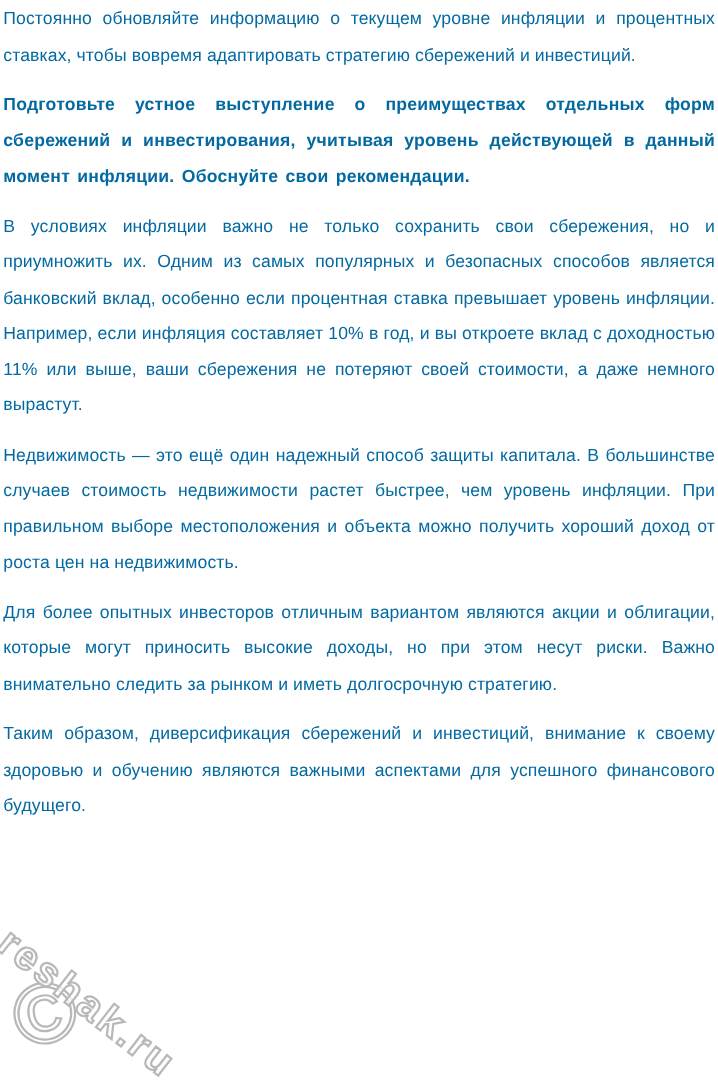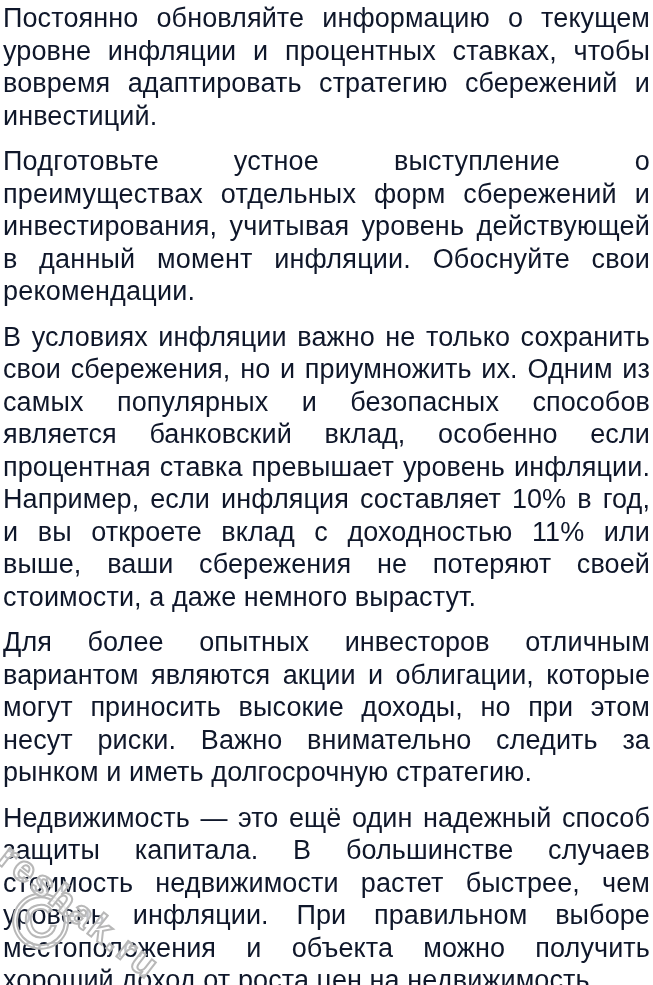--- a/index.html
+++ b/index.html
@@ -17,29 +17,29 @@
   .doc-page {
     position: relative;
     width: 653px;
     height: 985px;
     padding: 2px 3px 0 3px;
     box-sizing: border-box;
     color: #000000;
   }
   .doc-page p.para {
     margin: 0 0 13px 0;
-    font-size: 27px;
+    font-size: 16px;
     line-height: 32.5px;
     text-align: justify;
     text-justify: inter-word;
-    color: #0f172a;
+    color: #0369a1;
     letter-spacing: 0.1px;
   }
   .doc-page p.para.bold {
-    font-weight: normal;
+    font-weight: bold;
     letter-spacing: 0.2px;
     word-spacing: 2px;
     margin-top: 12px;
   }
   
   .watermark {
     position: absolute;
     left: 0;
     top: 0;
     width: 653px;
@@ -78,21 +78,21 @@
     .watermark-text, .watermark-copyright { color: #c9c9c9; }
   }
 </style>
 </head>
 <body>
 
 <div class="doc-page">
   <p class="para">Постоянно обновляйте информацию о текущем уровне инфляции и процентных ставках, чтобы вовремя адаптировать стратегию сбережений и инвестиций.</p>
   <p class="para bold">Подготовьте устное выступление о преимуществах отдельных форм сбережений и инвестирования, учитывая уровень действующей в данный момент инфляции. Обоснуйте свои рекомендации.</p>
   <p class="para">В условиях инфляции важно не только сохранить свои сбережения, но и приумножить их. Одним из самых популярных и безопасных способов является банковский вклад, особенно если процентная ставка превышает уровень инфляции. Например, если инфляция составляет 10% в год, и вы откроете вклад с доходностью 11% или выше, ваши сбережения не потеряют своей стоимости, а даже немного вырастут.</p>
+  <p class="para">Недвижимость — это ещё один надежный способ защиты капитала. В большинстве случаев стоимость недвижимости растет быстрее, чем уровень инфляции. При правильном выборе местоположения и объекта можно получить хороший доход от роста цен на недвижимость.</p>
   <p class="para">Для более опытных инвесторов отличным вариантом являются акции и облигации, которые могут приносить высокие доходы, но при этом несут риски. Важно внимательно следить за рынком и иметь долгосрочную стратегию.</p>
-  <p class="para">Недвижимость — это ещё один надежный способ защиты капитала. В большинстве случаев стоимость недвижимости растет быстрее, чем уровень инфляции. При правильном выборе местоположения и объекта можно получить хороший доход от роста цен на недвижимость.</p>
   <p class="para">Таким образом, диверсификация сбережений и инвестиций, внимание к своему здоровью и обучению являются важными аспектами для успешного финансового будущего.</p>
 
   <div class="watermark">
     <span class="watermark-copyright">©</span>
     <span class="watermark-text">reshak.ru</span>
   </div>
 </div>
 
 </body></html>

